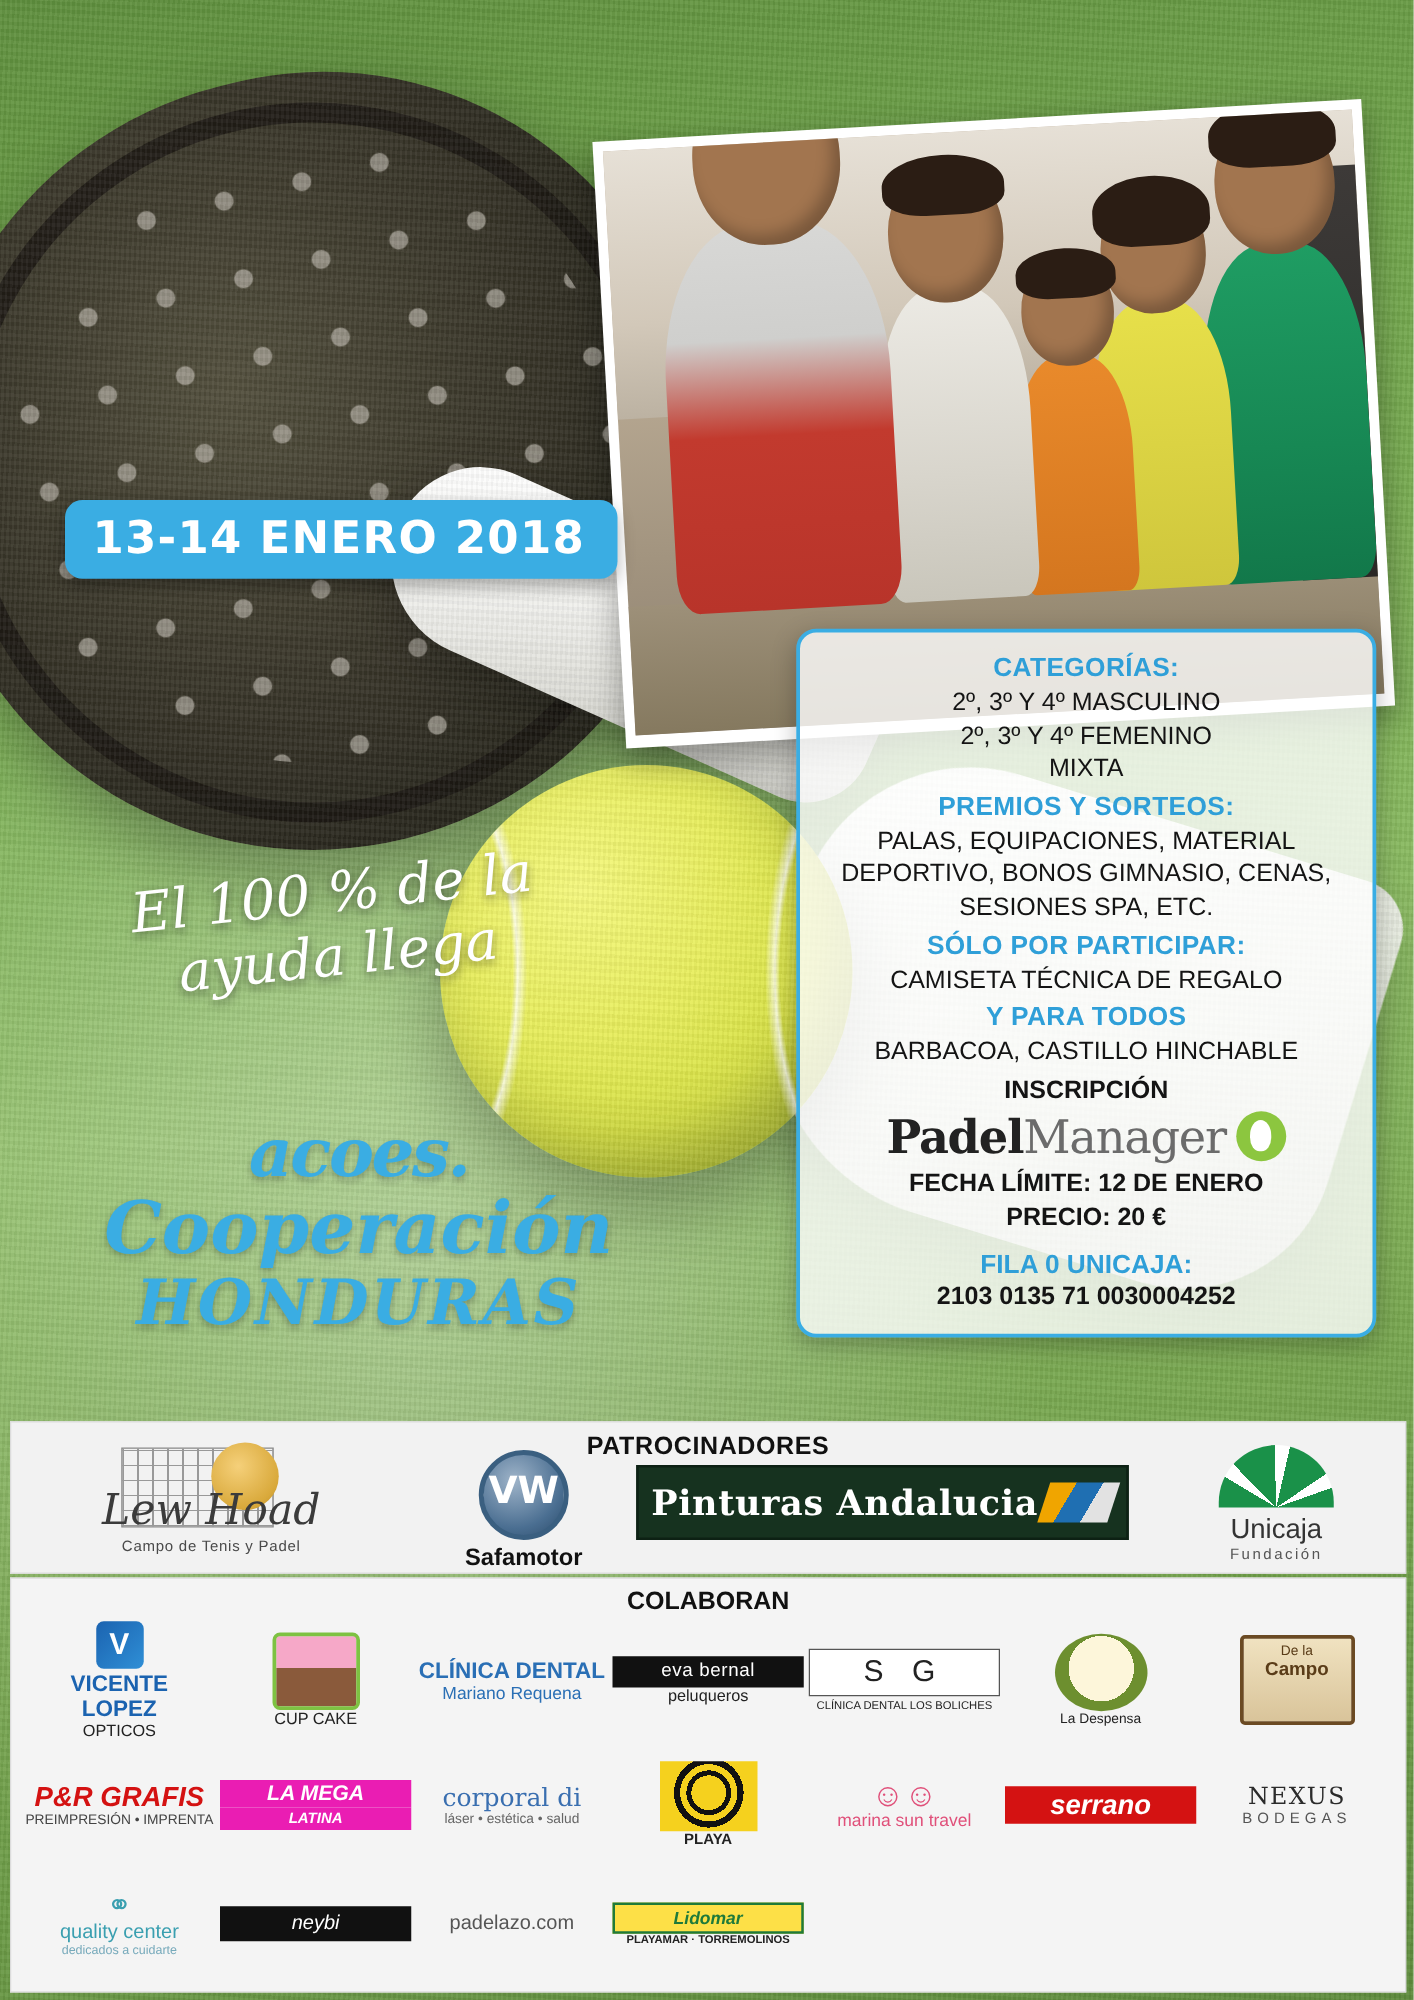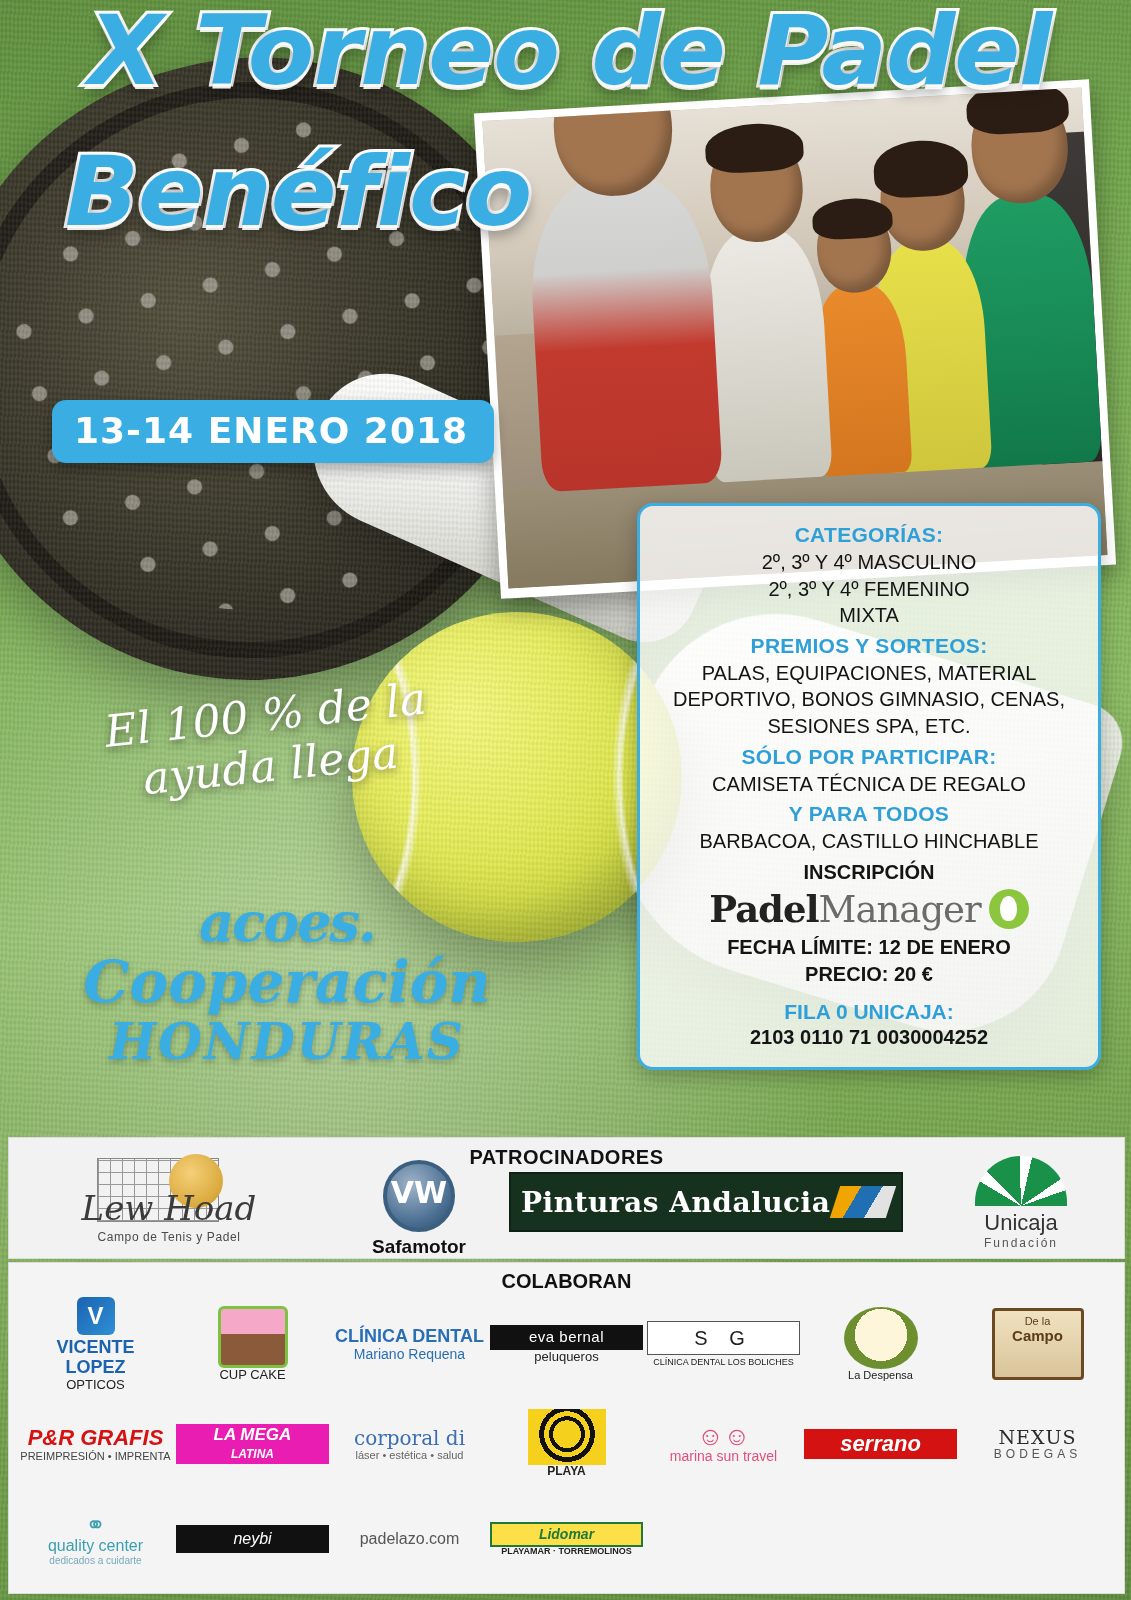--- a/index.html
+++ b/index.html
@@ -459,21 +459,21 @@
   }
   .nexus { font-family:"DejaVu Serif", serif; font-size: 19px; color:#2b2b2b; letter-spacing:1px;}
   .quality { color:#3a9fb0; font-size: 16px;}
   .neybi { background:#111; color:#fff; font-size:16px; padding:5px 8px; font-style: italic;}
   .padelazo { color:#555; font-size:16px;}
   .serrano { background:#d41212; color:#fff; font-style:italic; font-weight:bold; font-size:22px; padding:3px 10px;}
   .corporal { color:#3a6fb0; font-size: 20px; font-family:"DejaVu Serif", serif;}
   .pr-grafis { color:#d41212; font-weight:bold; font-size:22px; font-style:italic;}
   .mega { background:#ea1db3; color:#fff; font-weight:bold; font-style:italic; font-size:17px; padding:2px 8px;}
   .clinica { color:#2a6fb5; font-size: 14px;}
-  .sg { border:1px solid #555; padding:5px 28px; font-size: 20px; letter-spacing: 8px; background:#fff;}
+  .sg { border:1px solid #555; padding:5px 28px; font-size: 24px; letter-spacing: 8px; background:#fff;}
 </style>
 </head>
 <body>
 
 <div class="poster">
 
   <div class="racket">
     <div class="rim"></div>
     <div class="holes"></div>
   </div>
@@ -504,24 +504,20 @@
           <div class="head"></div>
           <div class="hair"></div>
         </div>
       <div class="kid k1">
           <div class="head"></div>
           <div class="hair"></div>
         </div>
     </div>
   </div>
 
-  <div class="title-block">
-    <div class="title-line title-1">X Torneo de Padel</div>
-    <div class="title-line title-2">Benéfico</div>
-  </div>
 
   <div class="date-badge">13-14  ENERO  2018</div>
 
   <div class="slogan">El 100 % de la ayuda llega</div>
 
   <div class="acoes">
     <div class="mark">acoes.</div>
     <div class="coop">Cooperación</div>
     <div class="hon">HONDURAS</div>
   </div>
@@ -547,21 +543,21 @@
     <div class="pm-logo">
       <div class="pm-text">
         <b>Padel</b><span>Manager</span>
       </div>
       <div class="pm-badge"></div>
     </div>
 
     <div class="txt bold">FECHA LÍMITE: 12 DE ENERO</div>
     <div class="txt bold">PRECIO: 20 €</div>
     <div class="fila">FILA 0 UNICAJA:</div>
-    <div class="txt bold">2103 0110 71 0030004252</div>
+    <div class="txt bold">2103 0135 71 0030004252</div>
   </div>
 
   <div class="sponsors">
     <div class="band-title">PATROCINADORES</div>
 
     <div class="lewhoad">
       <div class="net"></div>
       <div class="sun"></div>
       <div class="name">Lew Hoad</div>
       <div class="sub">Campo de Tenis y Padel</div>

